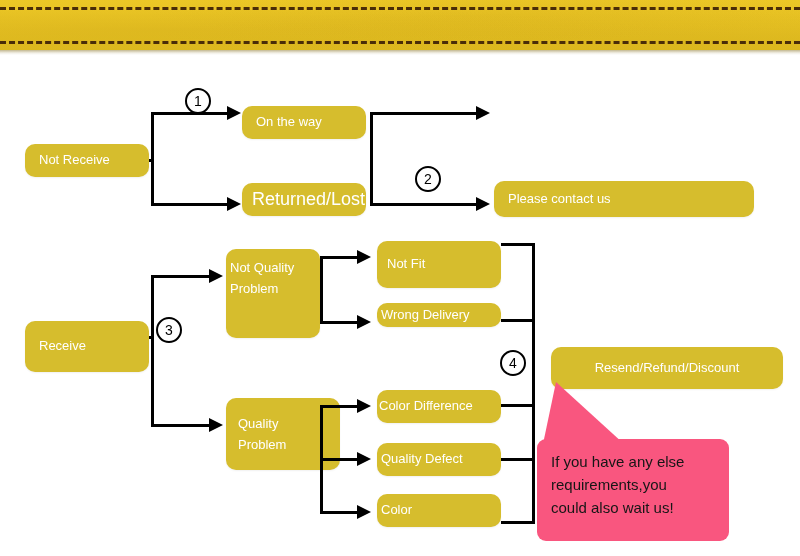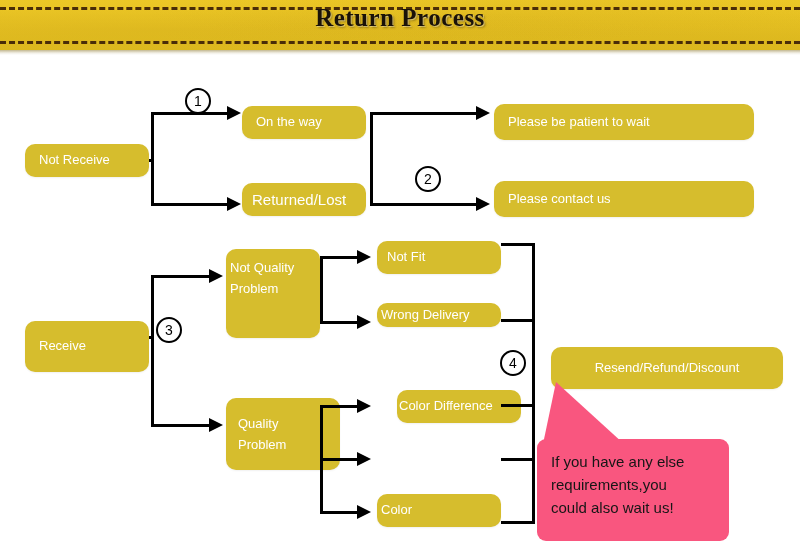--- a/index.html
+++ b/index.html
@@ -146,52 +146,50 @@
   }
 </style>
 </head>
 <body>
 
 <div id="page">
 
   <div id="banner">
     <div class="dashline" id="dash-top"></div>
     <div class="dashline" id="dash-bottom"></div>
-    <div id="banner-title">Return Process</div>
   </div>
   <div id="banner-shadow"></div>
 
   <div class="node" style="left:25px; top:144px; width:124px; height:33px;">Not Receive</div>
 
   <div class="hline" style="left:149px; top:159px; width:5px;"></div>
   <div class="vline" style="left:151px; top:112px; height:94px;"></div>
 
   <div class="hline" style="left:151px; top:112px; width:78px;"></div>
   <div class="arrowhead" style="left:227px; top:106px;"></div>
 
   <div class="hline" style="left:151px; top:203px; width:78px;"></div>
   <div class="arrowhead" style="left:227px; top:197px;"></div>
 
   <div class="stepmark" style="left:185px; top:88px;">1</div>
 
   <div class="node" style="left:242px; top:106px; width:124px; height:33px;">On the way</div>
 
-  <div class="node" style="left:242px; top:183px; width:124px; height:33px; padding:0 10px; font-size:15px;">Returned/Lost</div>
+  <div class="node" style="left:242px; top:183px; width:124px; height:33px; padding:0 10px; font-size:18px;">Returned/Lost</div>
 
   <div class="vline" style="left:370px; top:112px; height:94px;"></div>
 
   <div class="hline" style="left:370px; top:112px; width:108px;"></div>
   <div class="arrowhead" style="left:476px; top:106px;"></div>
 
   <div class="hline" style="left:370px; top:203px; width:108px;"></div>
   <div class="arrowhead" style="left:476px; top:197px;"></div>
 
   <div class="stepmark" style="left:415px; top:166px;">2</div>
 
-  <div class="node" style="left:494px; top:104px; width:260px; height:36px;">Please be patient to wait</div>
 
   <div class="node" style="left:494px; top:181px; width:260px; height:36px;">Please contact us</div>
 
   <div class="node" style="left:25px; top:321px; width:124px; height:51px;">Receive</div>
 
   <div class="hline" style="left:149px; top:336px; width:5px;"></div>
   <div class="vline" style="left:151px; top:275px; height:152px;"></div>
 
   <div class="hline" style="left:151px; top:275px; width:60px;"></div>
   <div class="arrowhead" style="left:209px; top:269px;"></div>
@@ -204,34 +202,35 @@
   <div class="node multiline" style="left:226px; top:249px; width:94px; height:89px; padding:0 4px; display:block; padding-top:9px;">Not Quality Problem</div>
 
   <div class="node multiline" style="left:226px; top:398px; width:114px; height:72px; padding:0 12px; display:block; padding-top:16px;">Quality Problem</div>
 
   <div class="vline" style="left:320px; top:256px; height:68px;"></div>
   <div class="hline" style="left:320px; top:256px; width:39px;"></div>
   <div class="arrowhead" style="left:357px; top:250px;"></div>
   <div class="hline" style="left:320px; top:321px; width:39px;"></div>
   <div class="arrowhead" style="left:357px; top:315px;"></div>
 
-  <div class="node" style="left:377px; top:241px; width:124px; height:33px; padding:0 10px;">Not Fit</div>
+  <div class="node" style="left:377px; top:241px; width:124px; height:47px; padding:0 10px;">Not Fit</div>
 
   <div class="node" style="left:377px; top:303px; width:124px; height:21px; padding:12px 4px;">Wrong Delivery</div>
 
   <div class="vline" style="left:320px; top:405px; height:108px;"></div>
   <div class="hline" style="left:320px; top:405px; width:39px;"></div>
   <div class="arrowhead" style="left:357px; top:399px;"></div>
   <div class="hline" style="left:320px; top:458px; width:39px;"></div>
   <div class="arrowhead" style="left:357px; top:452px;"></div>
   <div class="hline" style="left:320px; top:511px; width:39px;"></div>
   <div class="arrowhead" style="left:357px; top:505px;"></div>
 
-  <div class="node" style="left:377px; top:390px; width:124px; height:33px; padding:0 2px;margin-left:20px;">Color Difference</div>
-
+  <div class="node" style="left:377px; top:390px; width:124px; height:33px; padding:0 2px;">Color Difference</div>
+
+  <div class="node" style="left:377px; top:443px; width:124px; height:33px; padding:0 4px;">Quality Defect</div>
 
   <div class="node" style="left:377px; top:494px; width:124px; height:33px; padding:0 4px;">Color</div>
 
   <div class="hline" style="left:501px; top:243px; width:34px;"></div>
   <div class="hline" style="left:501px; top:319px; width:34px;"></div>
   <div class="hline" style="left:501px; top:404px; width:34px;"></div>
   <div class="hline" style="left:501px; top:458px; width:34px;"></div>
   <div class="hline" style="left:501px; top:521px; width:34px;"></div>
 
   <div class="vline" style="left:532px; top:243px; height:281px;"></div>

